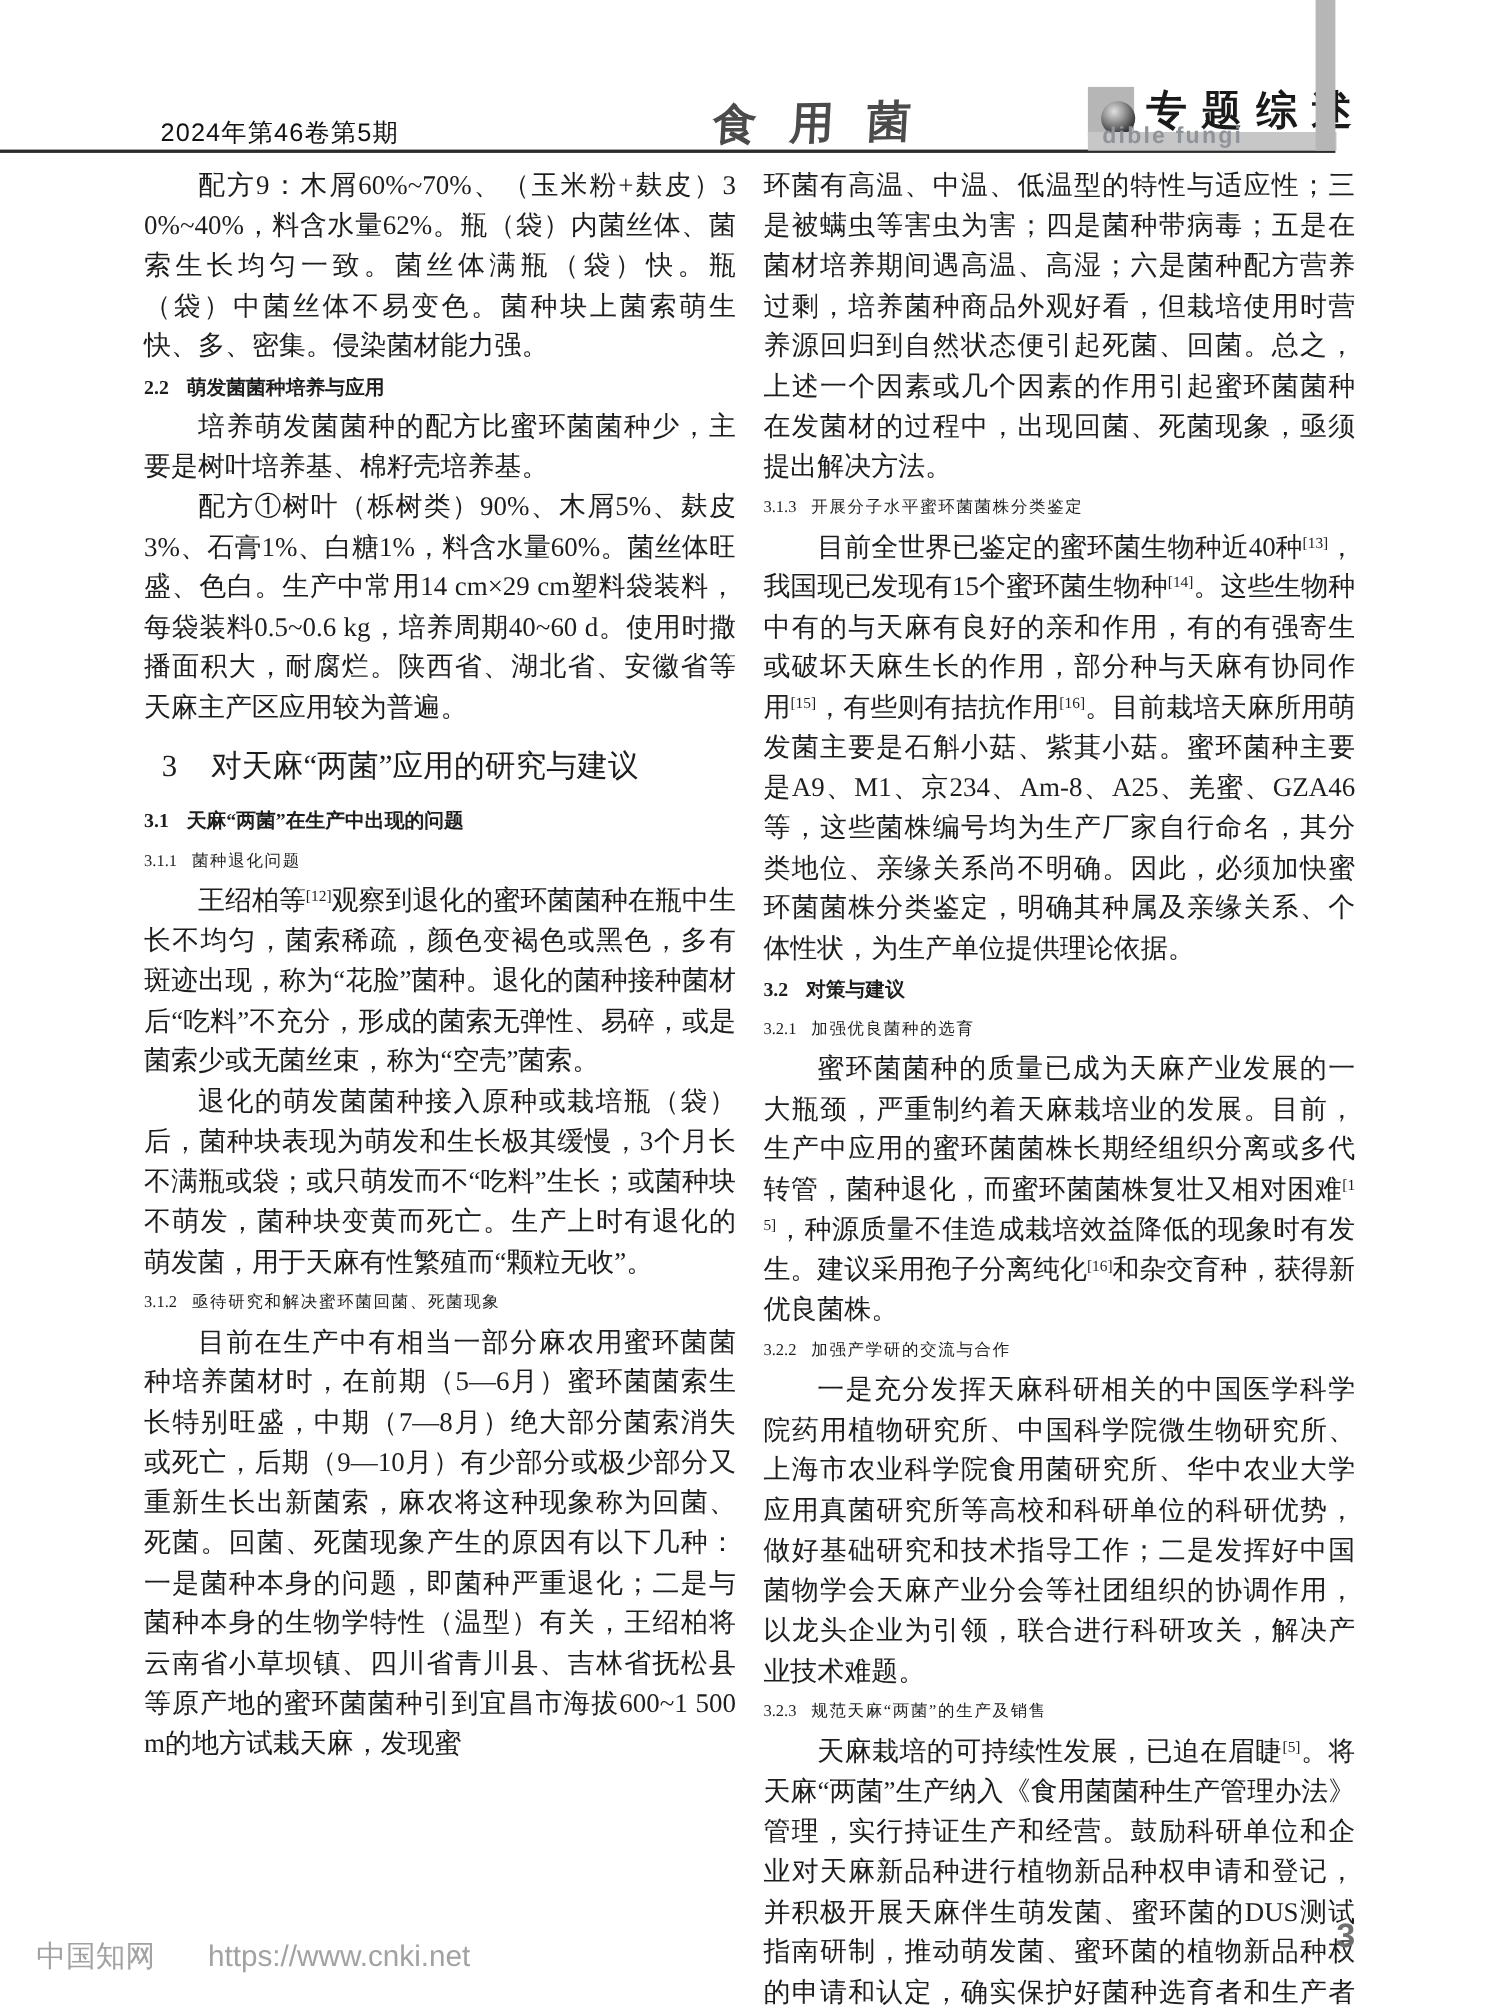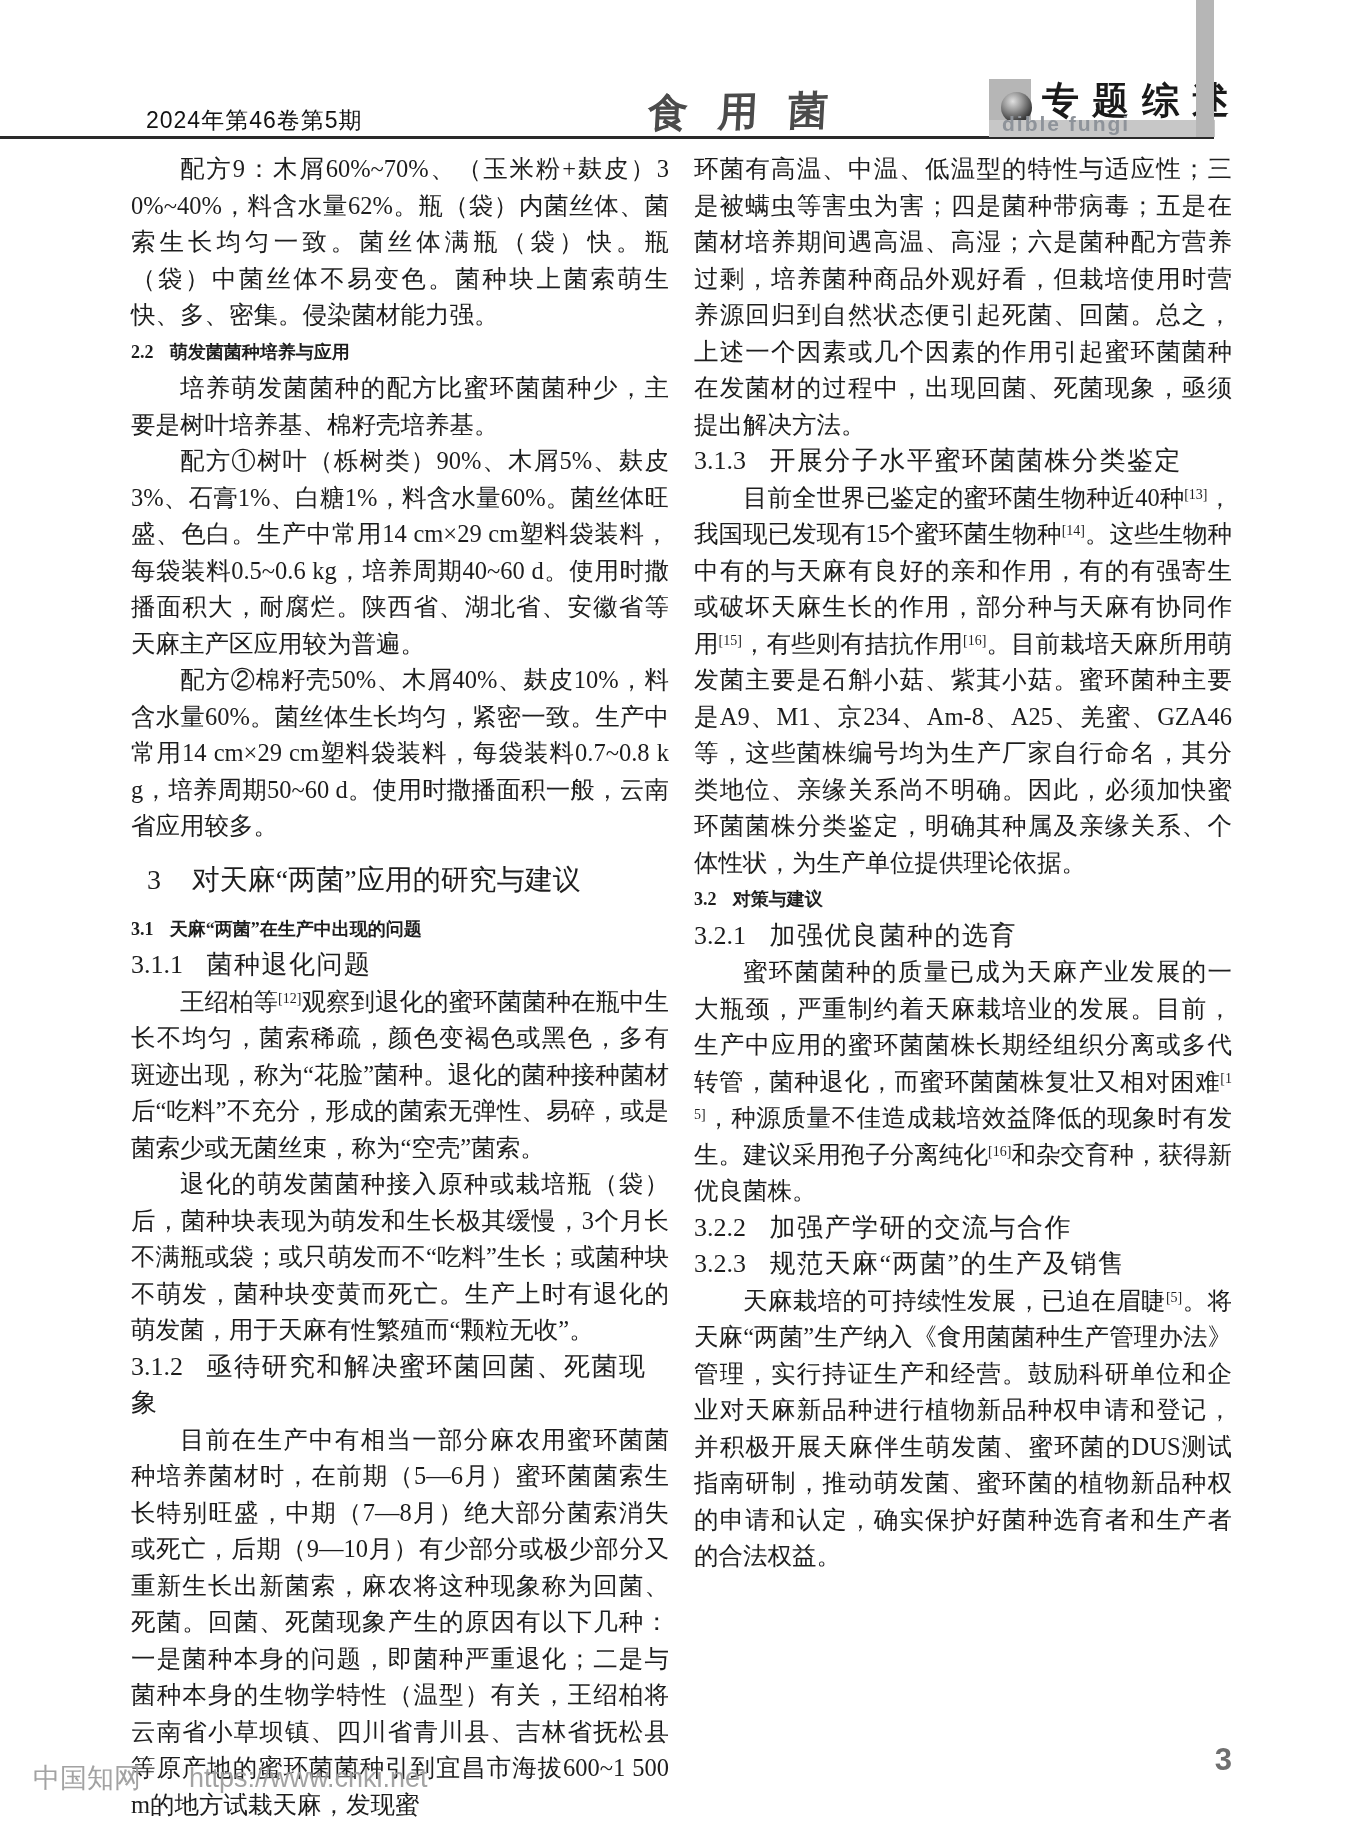--- a/index.html
+++ b/index.html
@@ -40,21 +40,21 @@
   .col-right{left:694px;}
   .bp{
     font-size:24.5px;line-height:36.5px;text-align:justify;margin:0;text-indent:2em;
     word-break:break-all;
   }
   .bp.noind{text-indent:0;}
   .h1{font-size:28px;font-weight:normal;margin:15px 16px 11px;line-height:40px;}
   .h1 .hnum{margin-right:1.1em;}
   .h2{font-size:18px;font-weight:bold;line-height:36.5px;margin:0;}
   .h2 .hnum{margin-right:0.9em;}
-  .h3{font-size:26px;line-height:36.5px;margin:0;letter-spacing:1.5px;}
+  .h3{font-size:15px;line-height:36.5px;margin:0;letter-spacing:1.5px;}
   .h3 .hnum{margin-right:0.9em;letter-spacing:0;}
   sup.ref{font-size:14px;line-height:0;vertical-align:7px;letter-spacing:0;}
   
   .pagenum{
     position:absolute;left:1132px;top:1742px;width:100px;text-align:right;
     font-size:31px;font-weight:bold;color:#6f6f6f;
     font-family:"Liberation Sans","DejaVu Sans",sans-serif;
   }
   .footer{
     position:absolute;left:33px;top:1760px;font-size:27px;color:#a2a2a2;
@@ -76,21 +76,20 @@
 <div class="badge-en">dible fungi</div>
 <div class="vbar"></div>
 
 <div class="col col-left">
   <p class="bp">配方9：木屑60%~70%、（玉米粉+麸皮）30%~40%，料含水量62%。瓶（袋）内菌丝体、菌索生长均匀一致。菌丝体满瓶（袋）快。瓶（袋）中菌丝体不易变色。菌种块上菌索萌生快、多、密集。侵染菌材能力强。</p>
   <p class="h2">
     <span class="hnum">2.2</span><span>萌发菌菌种培养与应用</span>
   </p>
   <p class="bp">培养萌发菌菌种的配方比蜜环菌菌种少，主要是树叶培养基、棉籽壳培养基。</p>
   <p class="bp">配方①树叶（栎树类）90%、木屑5%、麸皮3%、石膏1%、白糖1%，料含水量60%。菌丝体旺盛、色白。生产中常用14 cm×29 cm塑料袋装料，每袋装料0.5~0.6 kg，培养周期40~60 d。使用时撒播面积大，耐腐烂。陕西省、湖北省、安徽省等天麻主产区应用较为普遍。</p>
-  <p class="bp">配方②棉籽壳50%、木屑40%、麸皮10%，料含水量60%。菌丝体生长均匀，紧密一致。生产中常用14 cm×29 cm塑料袋装料，每袋装料0.7~0.8 kg，培养周期50~60 d。使用时撒播面积一般，云南省应用较多。</p>
   <p class="h1">
     <span class="hnum">3</span><span>对天麻“两菌”应用的研究与建议</span>
   </p>
   <p class="h2">
     <span class="hnum">3.1</span><span>天麻“两菌”在生产中出现的问题</span>
   </p>
   <p class="h3">
     <span class="hnum">3.1.1</span><span>菌种退化问题</span>
   </p>
   <p class="bp">王绍柏等<sup class="ref">[12]</sup>观察到退化的蜜环菌菌种在瓶中生长不均匀，菌索稀疏，颜色变褐色或黑色，多有斑迹出现，称为“花脸”菌种。退化的菌种接种菌材后“吃料”不充分，形成的菌索无弹性、易碎，或是菌索少或无菌丝束，称为“空壳”菌索。</p>
@@ -110,20 +109,21 @@
   <p class="h2">
     <span class="hnum">3.2</span><span>对策与建议</span>
   </p>
   <p class="h3">
     <span class="hnum">3.2.1</span><span>加强优良菌种的选育</span>
   </p>
   <p class="bp">蜜环菌菌种的质量已成为天麻产业发展的一大瓶颈，严重制约着天麻栽培业的发展。目前，生产中应用的蜜环菌菌株长期经组织分离或多代转管，菌种退化，而蜜环菌菌株复壮又相对困难<sup class="ref">[15]</sup>，种源质量不佳造成栽培效益降低的现象时有发生。建议采用孢子分离纯化<sup class="ref">[16]</sup>和杂交育种，获得新优良菌株。</p>
   <p class="h3">
     <span class="hnum">3.2.2</span><span>加强产学研的交流与合作</span>
   </p>
+  <p class="bp">一是充分发挥天麻科研相关的中国医学科学院药用植物研究所、中国科学院微生物研究所、上海市农业科学院食用菌研究所、华中农业大学应用真菌研究所等高校和科研单位的科研优势，做好基础研究和技术指导工作；二是发挥好中国菌物学会天麻产业分会等社团组织的协调作用，以龙头企业为引领，联合进行科研攻关，解决产业技术难题。</p>
   <p class="h3">
     <span class="hnum">3.2.3</span><span>规范天麻“两菌”的生产及销售</span>
   </p>
   <p class="bp"><span>天麻栽培的可持续性发展，已迫在眉睫<sup class="ref">[5]</sup>。将天麻“两菌”生产纳入《食用菌菌种生产管理办法》管理，实行持证生产和经营。鼓励科研单位和企业对天麻新品种进行植物新品种权申请和登记，并积极开展天麻伴生萌发菌、蜜环菌的DUS测试指南研制，推动萌发菌、蜜环菌的植物新品种权的申请和认定，确实保护好菌种选育者和生产者的合法权益。</span></p>
 
 </div>
 
 <div class="pagenum">3</div>
 <div class="footer">
   <span class="wm">中国知网</span><span>https://www.cnki.net</span>

